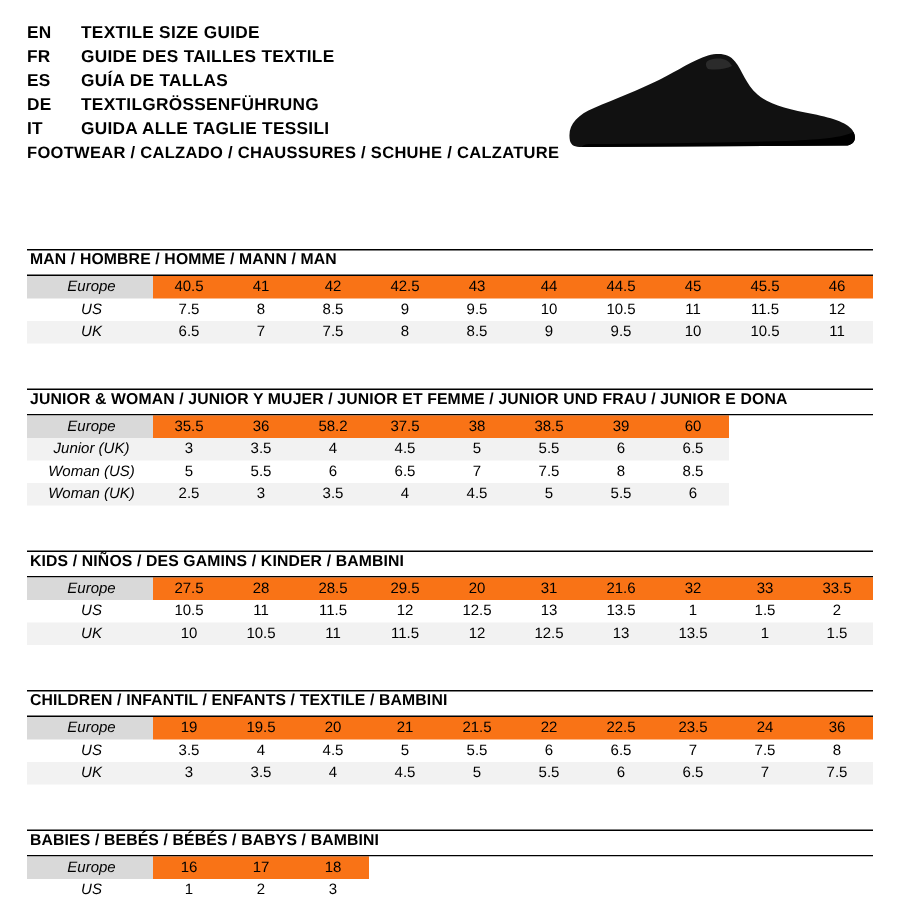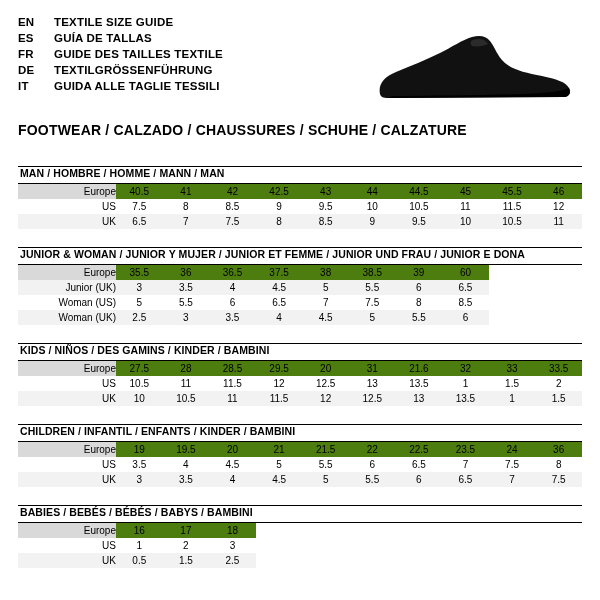--- a/index.html
+++ b/index.html
@@ -42,29 +42,29 @@
     width: 36px;
   }
   .shoe-art {
     position: absolute;
     right: 8px;
     top: 18px;
     width: 200px;
     height: 72px;
   }
   .footwear-line {
-    margin-top: 26px;
-    font-size: 14px;
+    margin-top: 0;
+    font-size: 11px;
     font-weight: bold;
     letter-spacing: 0.2px;
   }
 
   
   .section {
-    margin-top: 18px;
+    margin-top: 30px;
   }
   .section.first {
     margin-top: 30px;
   }
   .section-title {
     font-size: 10.5px;
     font-weight: bold;
     padding: 0 0 4px 2px;
     letter-spacing: 0.1px;
   }
@@ -80,26 +80,27 @@
     font-size: 10px;
   }
   table.sizes td {
     height: 15px;
     line-height: 15px;
     text-align: center;
     padding: 0;
     white-space: nowrap;
   }
   table.sizes td.rowlabel {
-    text-align: right;
-    padding-left: 16px;
+    text-align: center;
+    padding-left: 2px;
     width: 82px;
+    font-style: italic;
   }
   tr.headrow td {
-    background: #4d7c0f;
+    background: #f97316;
   }
   tr.headrow td.rowlabel {
     background: #d9d9d9;
   }
   tr.shaded td {
     background: #f2f2f2;
   }
 </style>
 </head>
 <body>
@@ -107,26 +108,26 @@
 <div class="page">
 
   <div class="header">
     <table class="lang-table">
       <tbody>
           <tr>
             <td class="lang-code">EN</td>
             <td>TEXTILE SIZE GUIDE</td>
           </tr>
           <tr>
+            <td class="lang-code">FR</td>
+            <td>GUIDE DES TAILLES TEXTILE</td>
+          </tr>
+          <tr>
             <td class="lang-code">ES</td>
             <td>GUÍA DE TALLAS</td>
-          </tr>
-          <tr>
-            <td class="lang-code">FR</td>
-            <td>GUIDE DES TAILLES TEXTILE</td>
           </tr>
           <tr>
             <td class="lang-code">DE</td>
             <td>TEXTILGRÖSSENFÜHRUNG</td>
           </tr>
           <tr>
             <td class="lang-code">IT</td>
             <td>GUIDA ALLE TAGLIE TESSILI</td>
           </tr>
         </tbody>
@@ -195,21 +196,21 @@
       <div class="section">
         <div class="rule"></div>
         <div class="section-title">JUNIOR &amp; WOMAN / JUNIOR Y MUJER / JUNIOR ET FEMME / JUNIOR UND FRAU / JUNIOR E DONA</div>
         <div class="rule"></div>
         <table class="sizes">
           <tbody>
             <tr class="headrow">
               <td class="rowlabel">Europe</td>
               <td>35.5</td>
               <td>36</td>
-              <td>36.5</td>
+              <td>58.2</td>
               <td>37.5</td>
               <td>38</td>
               <td>38.5</td>
               <td>39</td>
               <td>60</td>
               <td style="background: rgb(255, 255, 255);"></td>
               <td style="background: rgb(255, 255, 255);"></td>
             </tr>
             <tr class="shaded">
               <td class="rowlabel">Junior (UK)</td>
@@ -296,21 +297,21 @@
               <td>13</td>
               <td>13.5</td>
               <td>1</td>
               <td>1.5</td>
             </tr>
           </tbody>
         </table>
       </div>
       <div class="section">
         <div class="rule"></div>
-        <div class="section-title">CHILDREN / INFANTIL / ENFANTS / KINDER / BAMBINI</div>
+        <div class="section-title">CHILDREN / INFANTIL / ENFANTS / TEXTILE / BAMBINI</div>
         <div class="rule"></div>
         <table class="sizes">
           <tbody>
             <tr class="headrow">
               <td class="rowlabel">Europe</td>
               <td>19</td>
               <td>19.5</td>
               <td>20</td>
               <td>21</td>
               <td>21.5</td>

